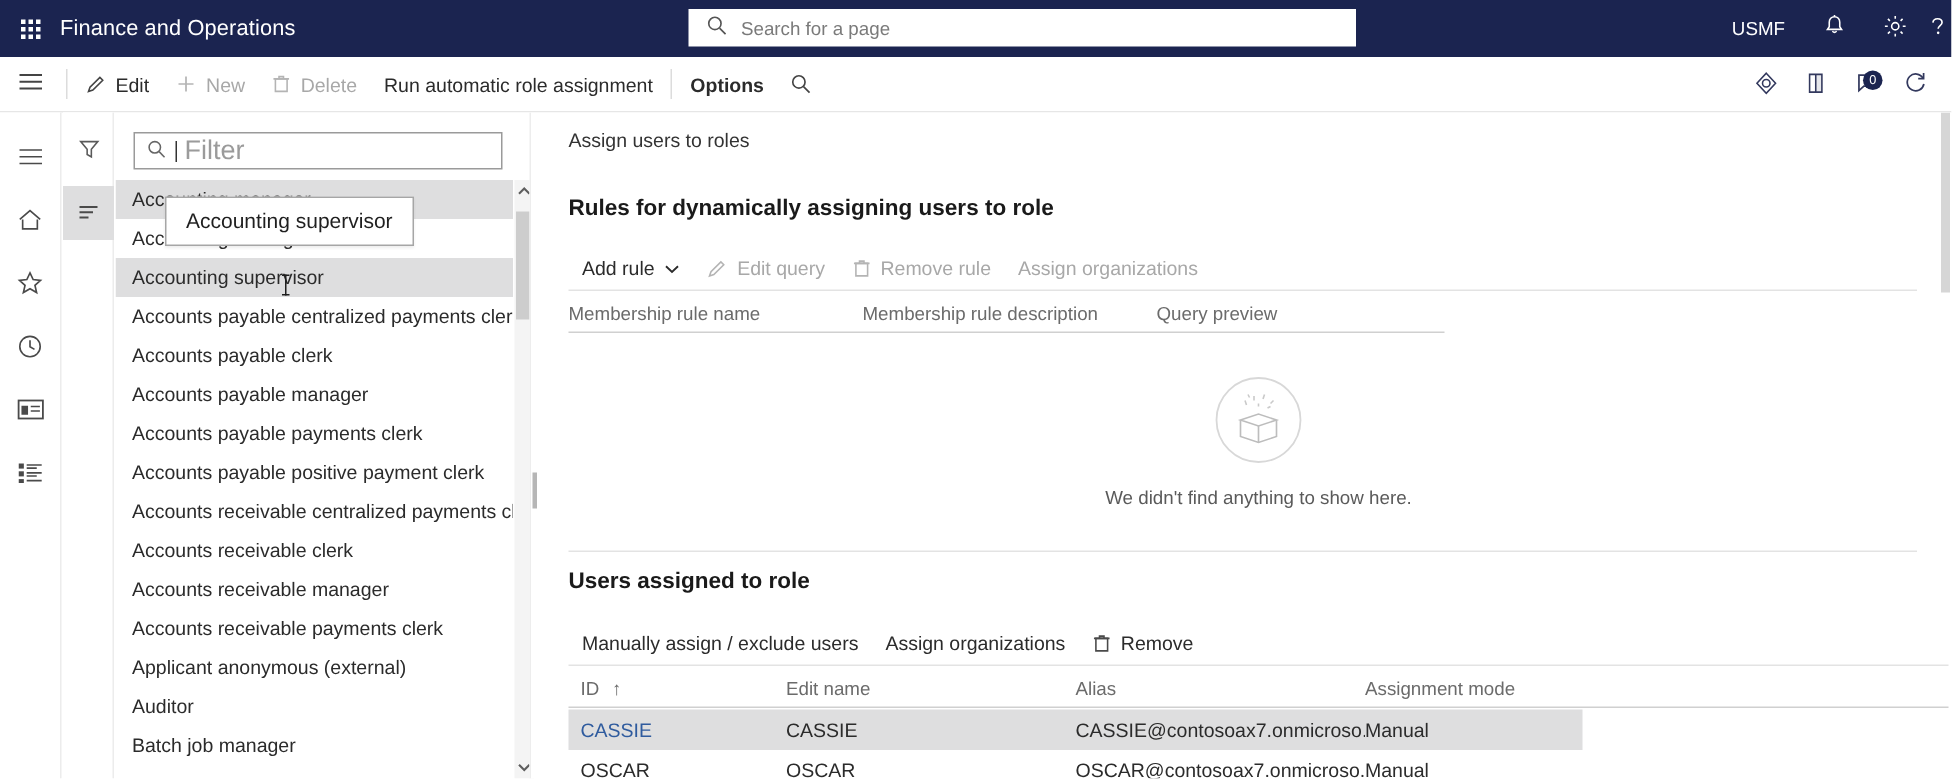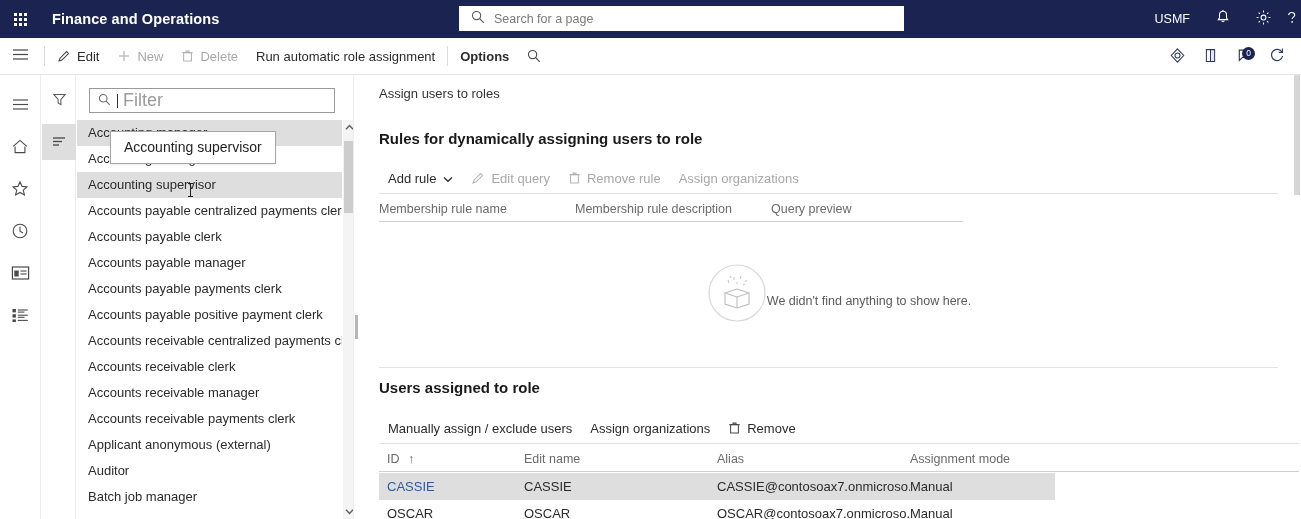--- a/index.html
+++ b/index.html
@@ -26,22 +26,22 @@
     width: 40px; height: 38px;
     display: flex; align-items: center; justify-content: center;
     cursor: pointer;
   }
   .waffle-grid {
     display: grid; grid-template-columns: repeat(3, 3px);
     grid-template-rows: repeat(3, 3px); gap: 2px;
   }
   .waffle-grid i { background: #ffffff; display: block; width: 3px; height: 3px; }
   .app-title {
-    color: #ffffff; font-size: 14.5px; font-weight: bold;
-    margin-left: 12px; letter-spacing: .1px; white-space: nowrap;
+    color: #ffffff; font-size: 14.5px; font-weight: normal;
+    letter-spacing: .1px; white-space: nowrap;
   }
   .search-wrap {
     position: absolute; left: 459px; top: 6px;
     width: 445px; height: 25px;
     background: #ffffff;
     display: flex; align-items: center;
   }
   .search-wrap .mag { margin-left: 12px; flex: none; }
   .search-input {
     border: 0; outline: 0; background: transparent;
@@ -182,21 +182,21 @@
     background: #ffffff; overflow: hidden;
   }
   .page-caption {
     position: absolute; left: 21px; top: 11px;
     font-size: 13px; color: #333;
   }
   .section-title {
     font-size: 15px; font-weight: bold; color: #1a1a1a;
   }
   .secbar {
-    display: flex; align-items: flex-end; height: 30px;
+    display: flex; align-items: center; height: 30px;
     border-bottom: 1px solid #e3e3e3;
   }
   .tbtn {
     display: flex; align-items: center; height: 30px; padding: 0 9px;
     font-size: 13px; color: #2b2b2b; white-space: nowrap; cursor: pointer;
   }
   .tbtn.disabled { color: #a8a8a8; cursor: default; }
   .tbtn .ci { margin-right: 6px; display: flex; align-items: center; }
   .chev-dn { margin-left: 7px; }
 
@@ -204,21 +204,21 @@
     display: flex; height: 28px; align-items: flex-end;
     border-bottom: 1px solid #d0d0d0;
   }
   .gh {
     font-size: 12.5px; color: #6b6b6b; padding-bottom: 5px; white-space: nowrap;
   }
 
   
   .empty-wrap {
     position: absolute; left: 0; top: 0; width: 100%; height: 100%;
-    display: flex; align-items: center; justify-content: center;
+    display: flex; flex-direction: column; align-items: center; justify-content: center;
   }
   .empty-text { font-size: 12.5px; color: #5a5a5a; margin-top: 12px; }
 
   .row {
     display: flex; height: 27px; align-items: center; font-size: 13px; color: #2b2b2b;
   }
   .row.sel { background: #dededf; }
   .cell { white-space: nowrap; overflow: hidden; }
   .link { color: #2f5b9e; }
 

